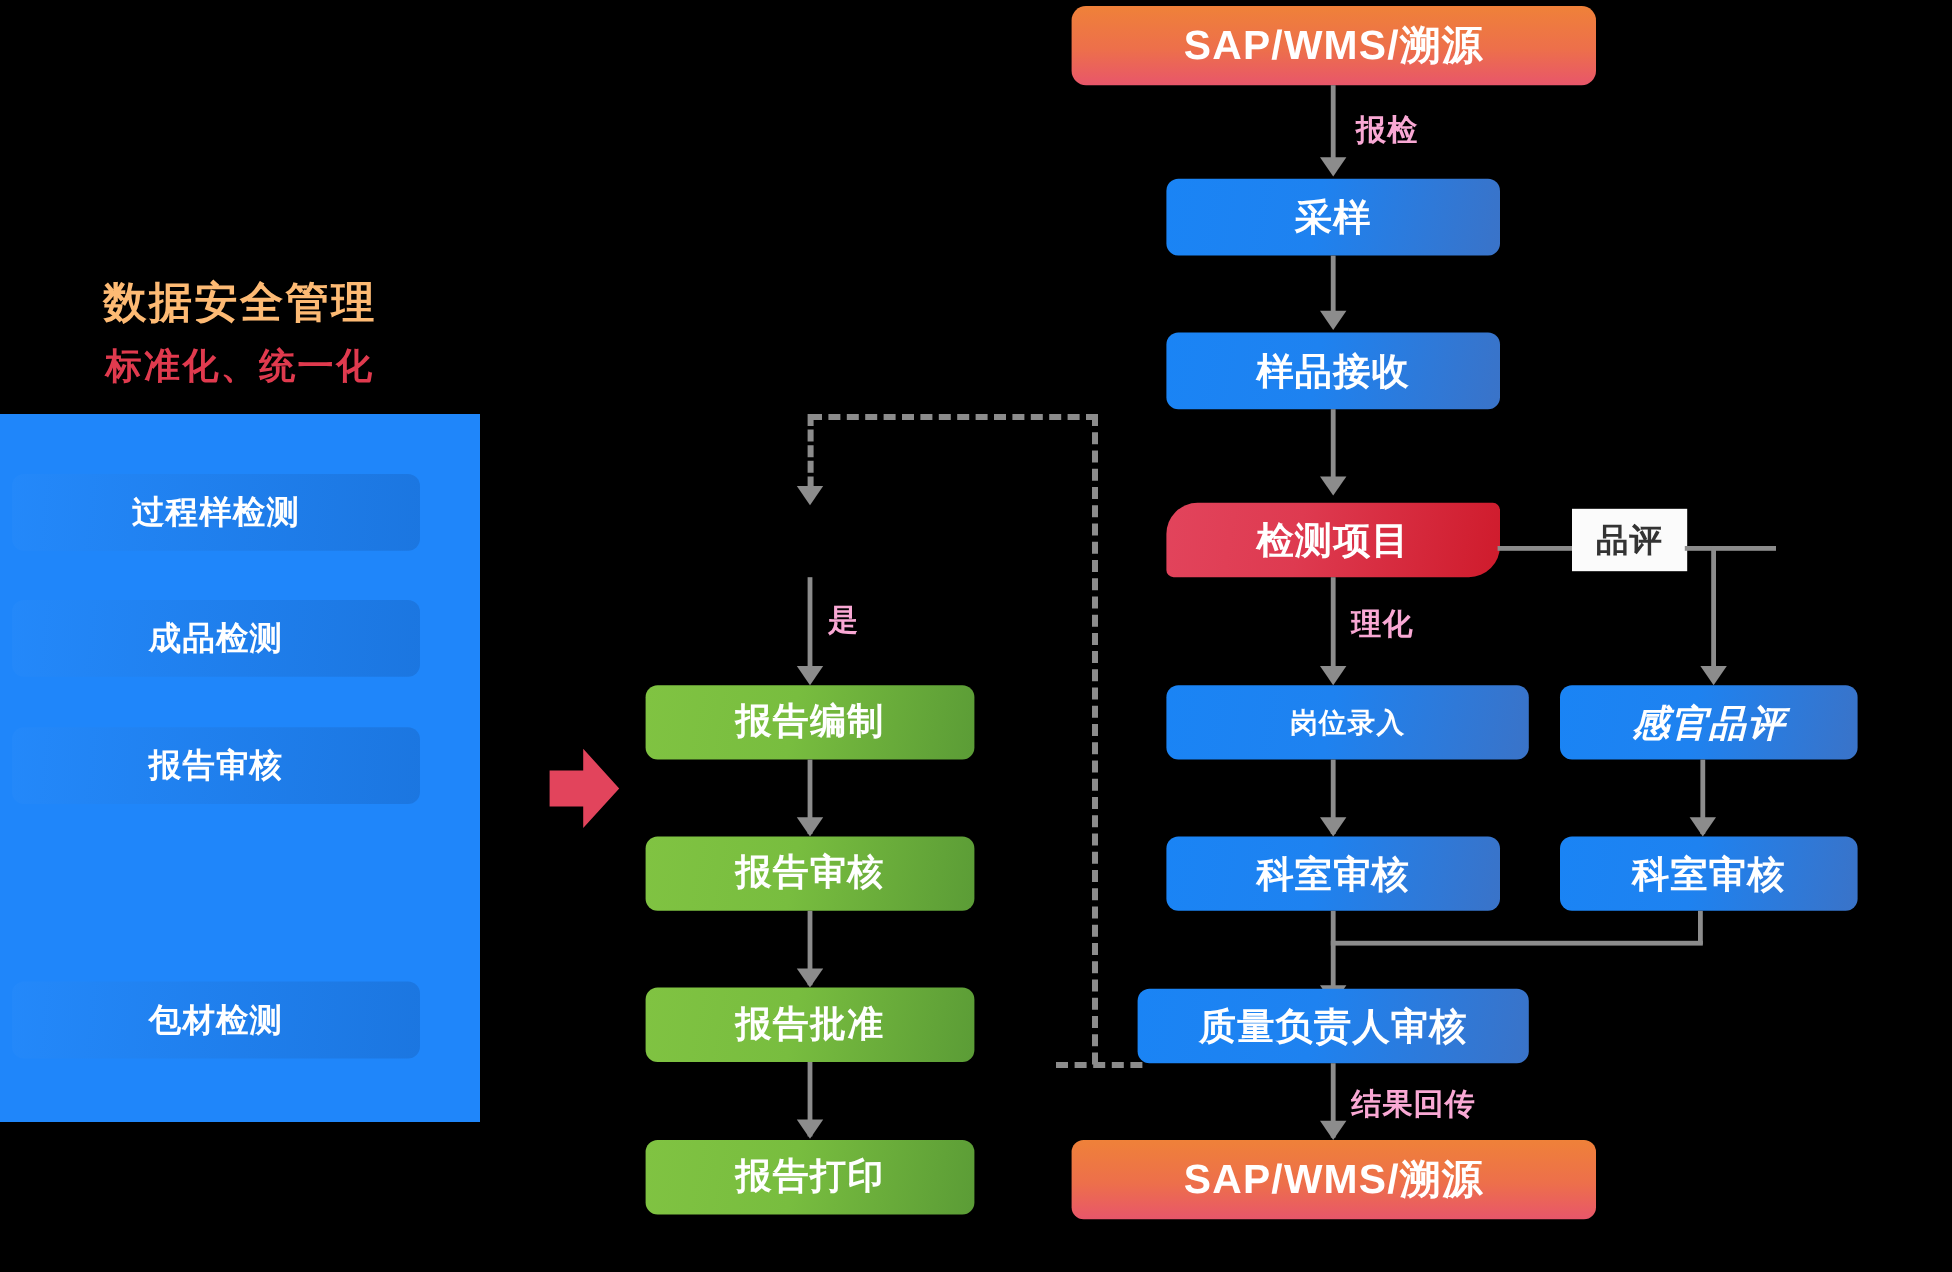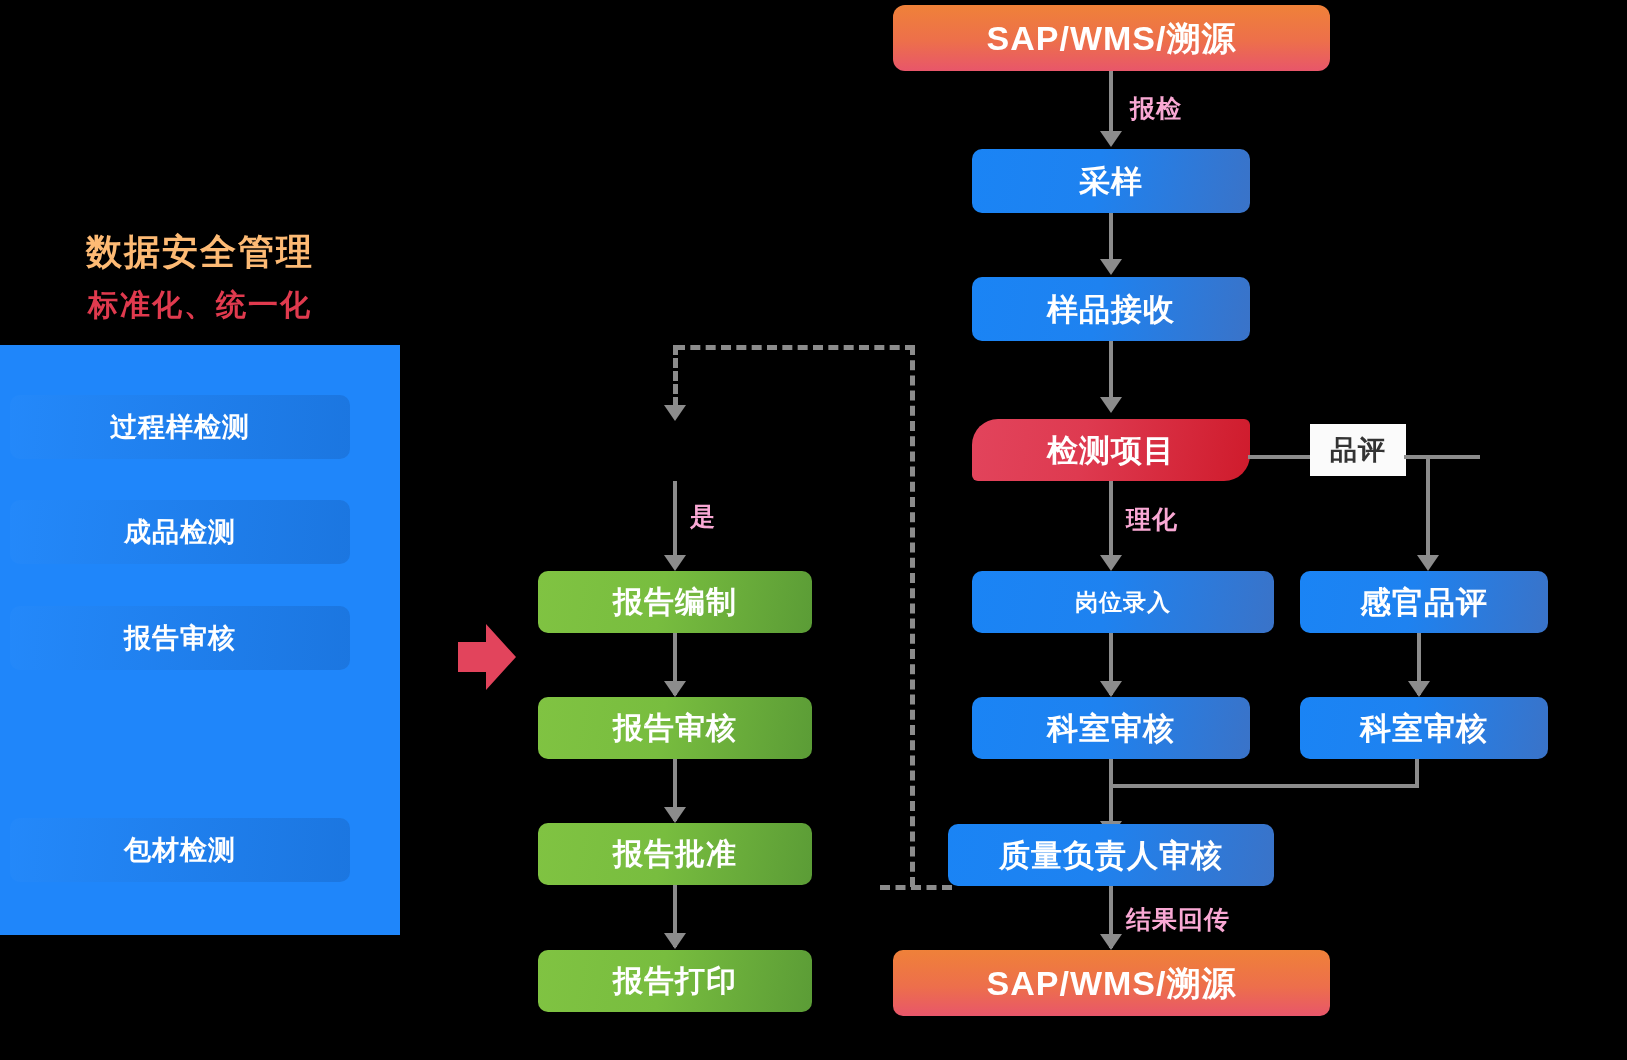--- a/index.html
+++ b/index.html
@@ -150,21 +150,21 @@
   <div class="hline" style="left:1404px; top:455px; width:76px;"></div>
   <div class="vline" style="left:1426px; top:455px; height:104px;"></div>
   <div class="arrowhead" style="left:1417px; top:555px;"></div>
 
   <div class="vline" style="left:1109px; top:481px; height:76px;"></div>
   <div class="arrowhead" style="left:1100px; top:555px;"></div>
   <div class="edge-label" style="left:1126px; top:503px;">理化</div>
 
   <div class="node blue" style="left:972px; top:571px; width:302px; height:62px; font-size:23px;">岗位录入</div>
 
-  <div class="node blue" style="left:1300px; top:571px; width:248px; height:62px; font-size:31px;">感官品评</div>
+  <div class="node blue" style="left:1300px; top:571px; width:248px; height:62px; font-size:31px;font-style:italic;">感官品评</div>
 
   <div class="vline" style="left:1109px; top:633px; height:62px;"></div>
   <div class="arrowhead" style="left:1100px; top:681px;"></div>
 
   <div class="vline" style="left:1417px; top:633px; height:62px;"></div>
   <div class="arrowhead" style="left:1408px; top:681px;"></div>
 
   <div class="node blue" style="left:972px; top:697px; width:278px; height:62px; font-size:31px;">科室审核</div>
 
   <div class="node blue" style="left:1300px; top:697px; width:248px; height:62px; font-size:31px;">科室审核</div>

